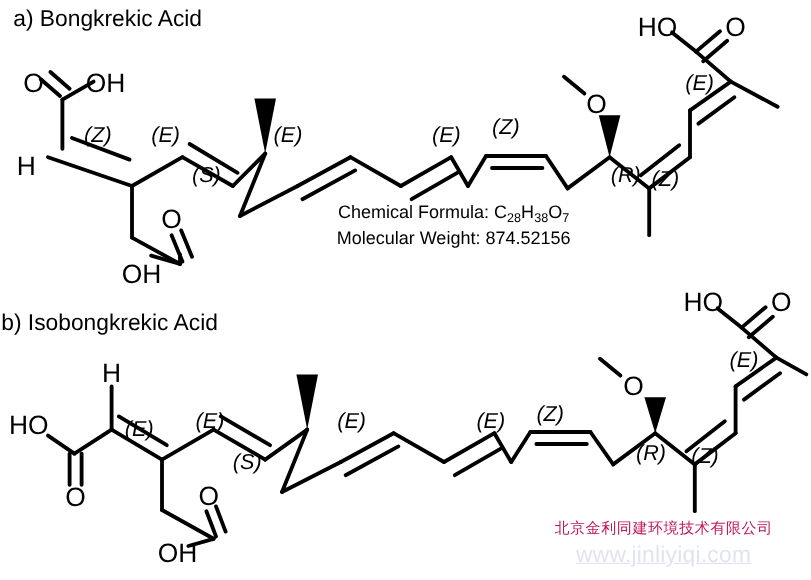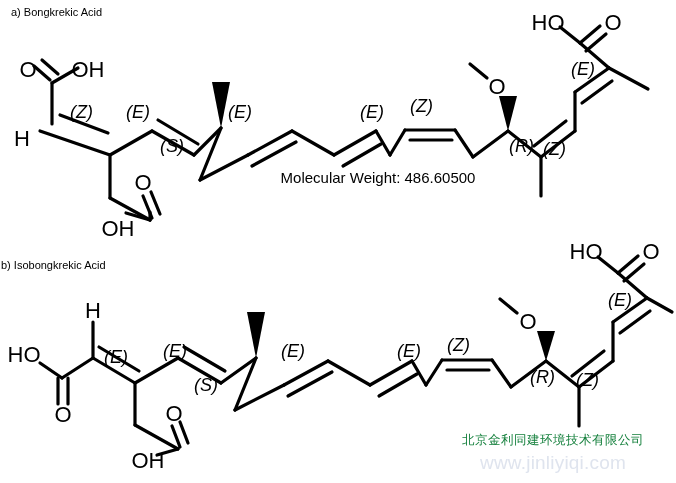--- a/index.html
+++ b/index.html
@@ -11,21 +11,21 @@
     position: relative;
     width: 676px;
     height: 483px;
     background: #ffffff;
     font-family: "Liberation Sans", sans-serif;
     overflow: hidden;
   }
   .panel-title {
     position: absolute;
     font-family: "Liberation Sans", sans-serif;
-    font-size: 11px;
+    font-size: 19px;
     color: #000000;
     white-space: nowrap;
   }
   #title-a { left: 11px; top: 6px; }
   #title-b { left: 1px; top: 259px; }
 
   .struct-svg {
     position: absolute;
     left: 0;
     top: 0;
@@ -52,35 +52,36 @@
     vertical-align: baseline;
     position: relative;
     top: 3px;
   }
 
   .watermark {
     position: absolute;
     right: 8px;
     text-align: center;
     width: 230px;
-    color: #15803d;
+    color: #be185d;
     user-select: none;
   }
   #wm-cn {
     top: 432px;
     font-family: "Liberation Sans", sans-serif;
     font-size: 12.5px;
     letter-spacing: 0.5px;
   }
   #wm-url {
     top: 452px;
     font-family: "Liberation Sans", sans-serif;
     font-size: 19px;
     color: #dfe4ee;
     letter-spacing: 0.2px;
+    text-decoration: underline;
   }
 </style>
 </head>
 <body>
 
 <div id="figure">
 
   <div class="panel-title" id="title-a">a) Bongkrekic Acid</div>
 
   <div class="panel-title" id="title-b">b) Isobongkrekic Acid</div>
@@ -189,21 +190,22 @@
       <text x="228" y="118">(E)</text>
       <text x="360" y="118">(E)</text>
       <text x="410" y="112">(Z)</text>
       <text x="509" y="152">(R)</text>
       <text x="543" y="155">(Z)</text>
       <text x="571" y="75">(E)</text>
     </g>
   </svg>
 
   <div class="info-block">
-    <span class="info-line">Molecular Weight: 486.60500</span>
+    <span class="info-line"><span>Chemical Formula: </span><span>C</span><sub>28</sub><span>H</span><sub>38</sub><span>O</span><sub>7</sub></span>
+    <span class="info-line">Molecular Weight: 874.52156</span>
   </div>
 
   <svg class="struct-svg" id="svg-b" viewBox="0 0 676 483">
     <g stroke="#000000" stroke-width="3.2" fill="none" stroke-linecap="round" stroke-linejoin="round">
 
       <line x1="58" y1="378" x2="58" y2="404"></line>
       <line x1="68" y1="378" x2="68" y2="404"></line>
 
       <line x1="62" y1="378" x2="40" y2="363"></line>
 

